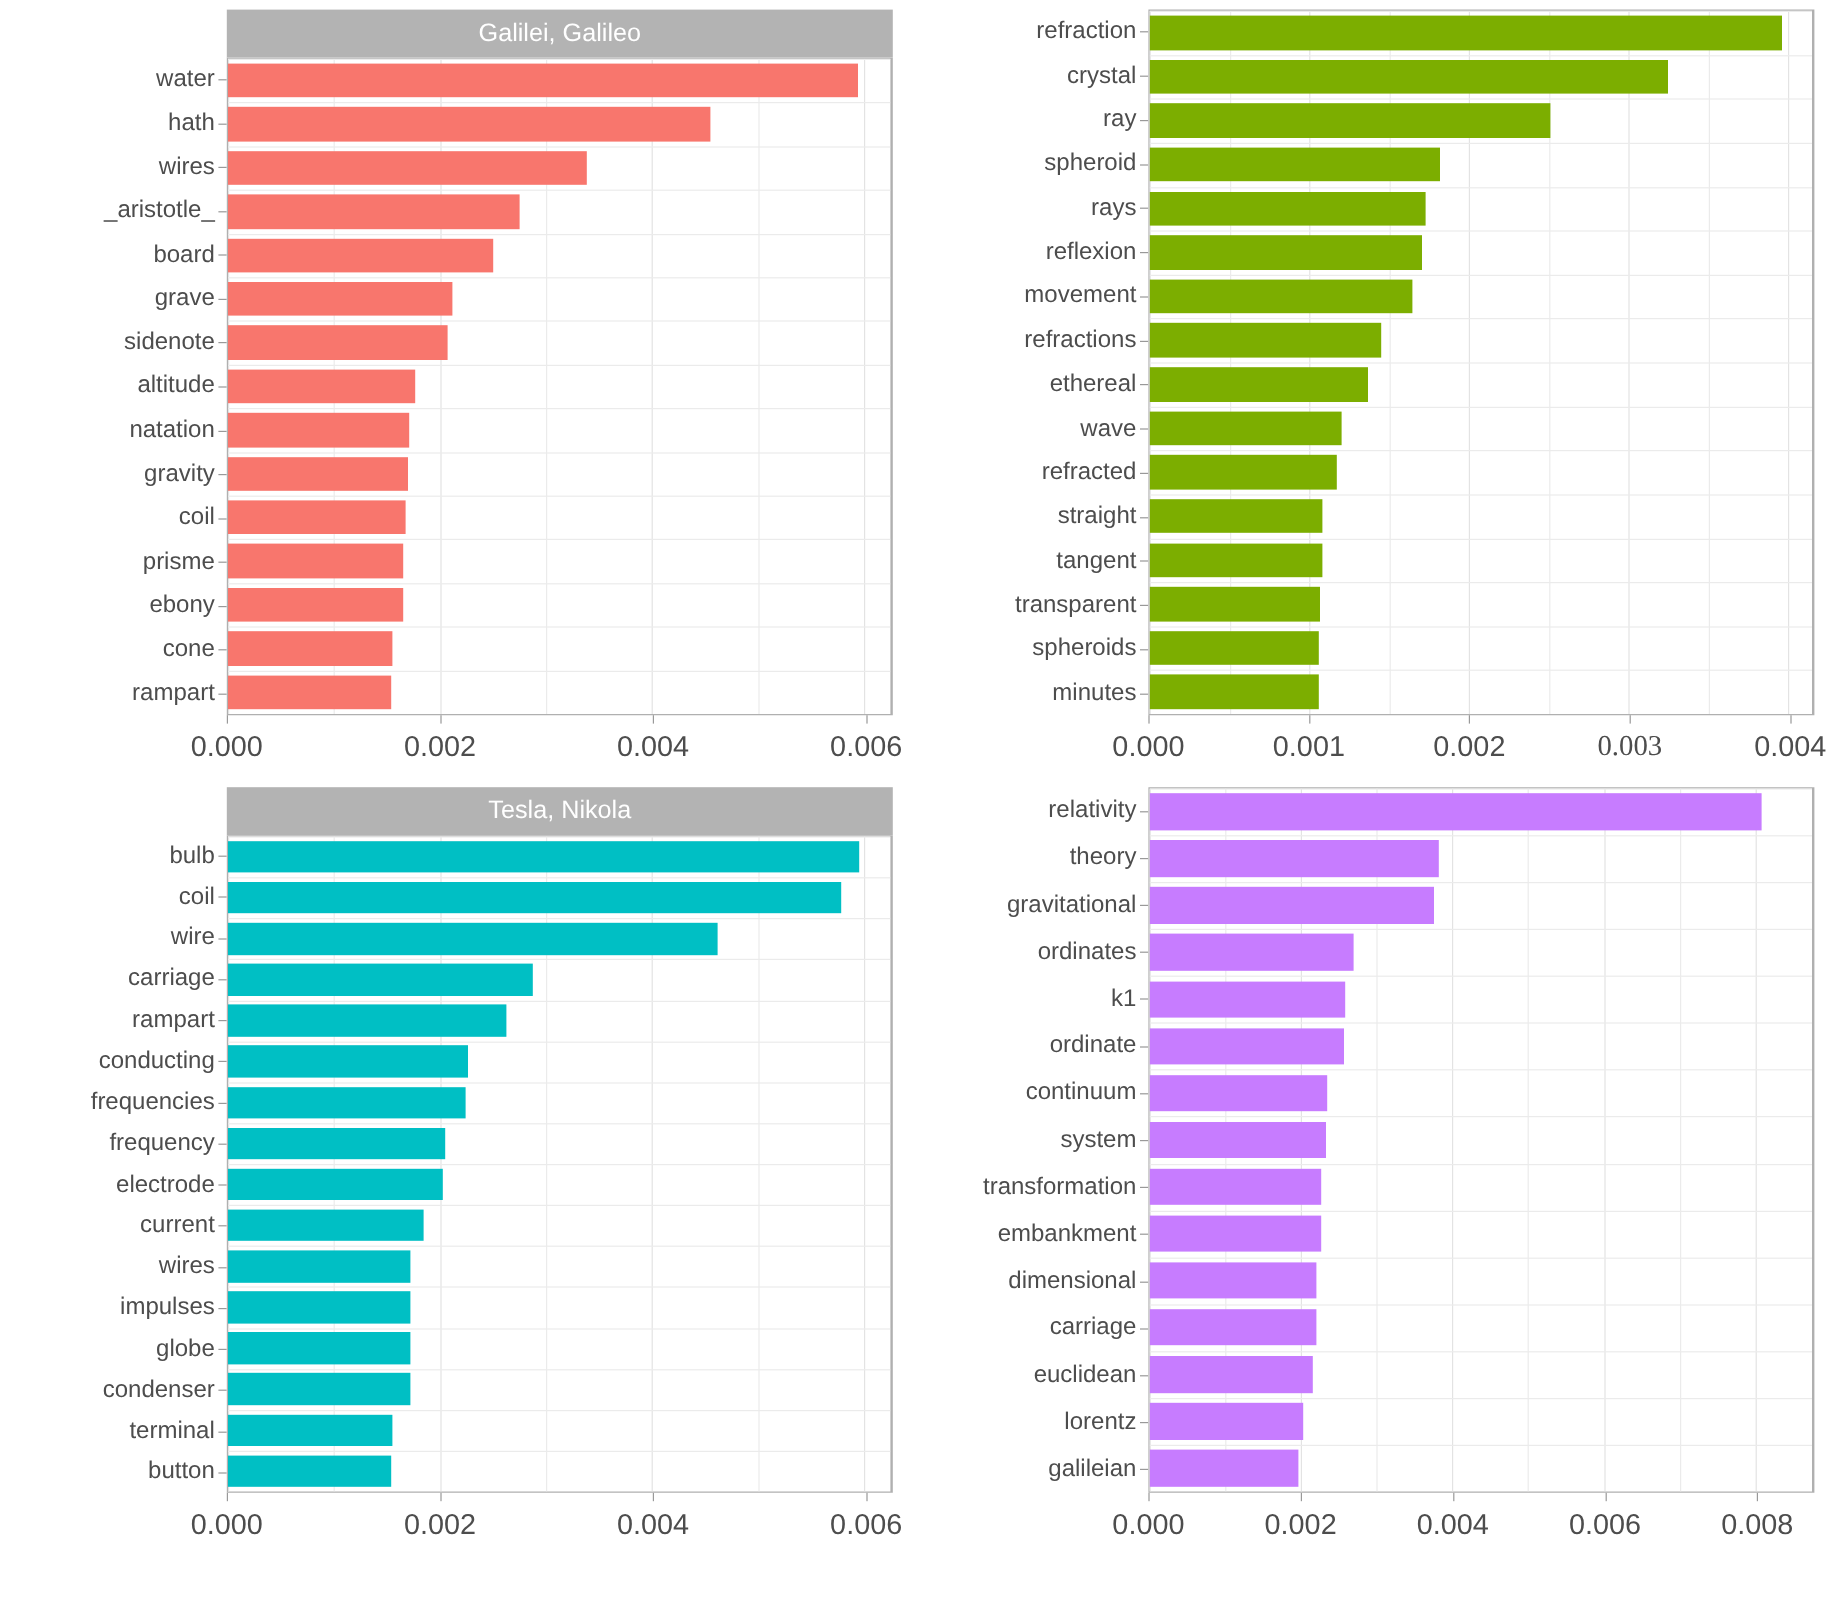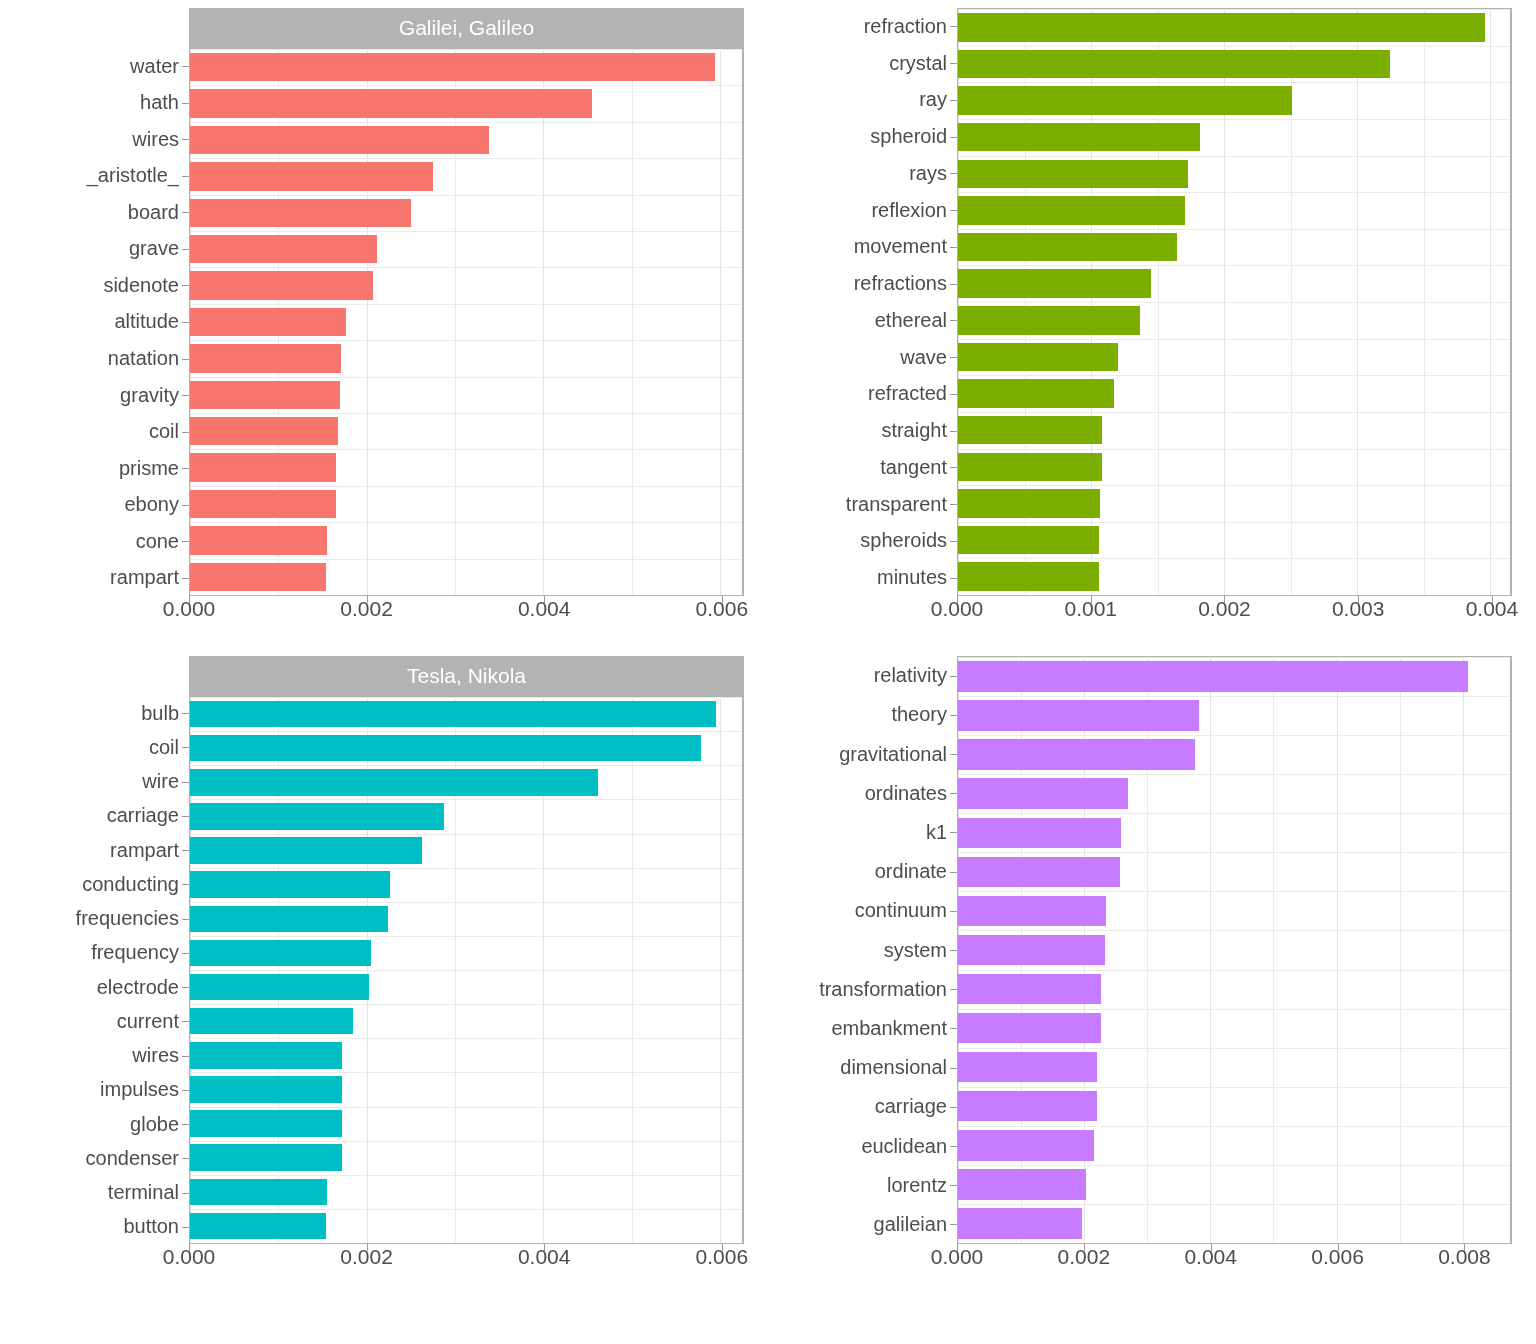--- a/index.html
+++ b/index.html
@@ -143,22 +143,22 @@
   }
   .xtick {
     position: absolute;
     top: 0;
     width: 1px;
     height: 7px;
     background: #999999;
   }
   .xticklab {
     position: absolute;
-    top: 1px;
-    font-size: 21px;
+    top: 13px;
+    font-size: 24px;
     color: #4d4d4d;
     transform: translateX(-50%);
     white-space: nowrap;
   }
   .axis-title {
     position: absolute;
     left: 0;
     top: 1296px;
     width: 1536px;
     height: 48px;
@@ -386,21 +386,21 @@
           <div class="xaxis">
             <div class="xaxis-spacer"></div>
             <div class="xaxis-track">
               <div class="xtick" style="left: 0%;"></div>
               <div class="xticklab" style="left: 0%;">0.000</div>
               <div class="xtick" style="left: 24.0964%;"></div>
               <div class="xticklab" style="left: 24.0964%;">0.001</div>
               <div class="xtick" style="left: 48.1928%;"></div>
               <div class="xticklab" style="left: 48.1928%;">0.002</div>
               <div class="xtick" style="left: 72.2892%;"></div>
-              <div class="xticklab" style="left: 72.2892%;">0.003</div>
+              <div class="xticklab" style="left: 72.2892%; font-family: Liberation Serif, serif;">0.003</div>
               <div class="xtick" style="left: 96.3855%;"></div>
               <div class="xticklab" style="left: 96.3855%;">0.004</div>
             </div>
           </div>
         </div>
       </div>
       <div class="panel">
         <div class="strip">Tesla, Nikola</div>
         <div class="plot-wrap">
           <div class="plot-row">

